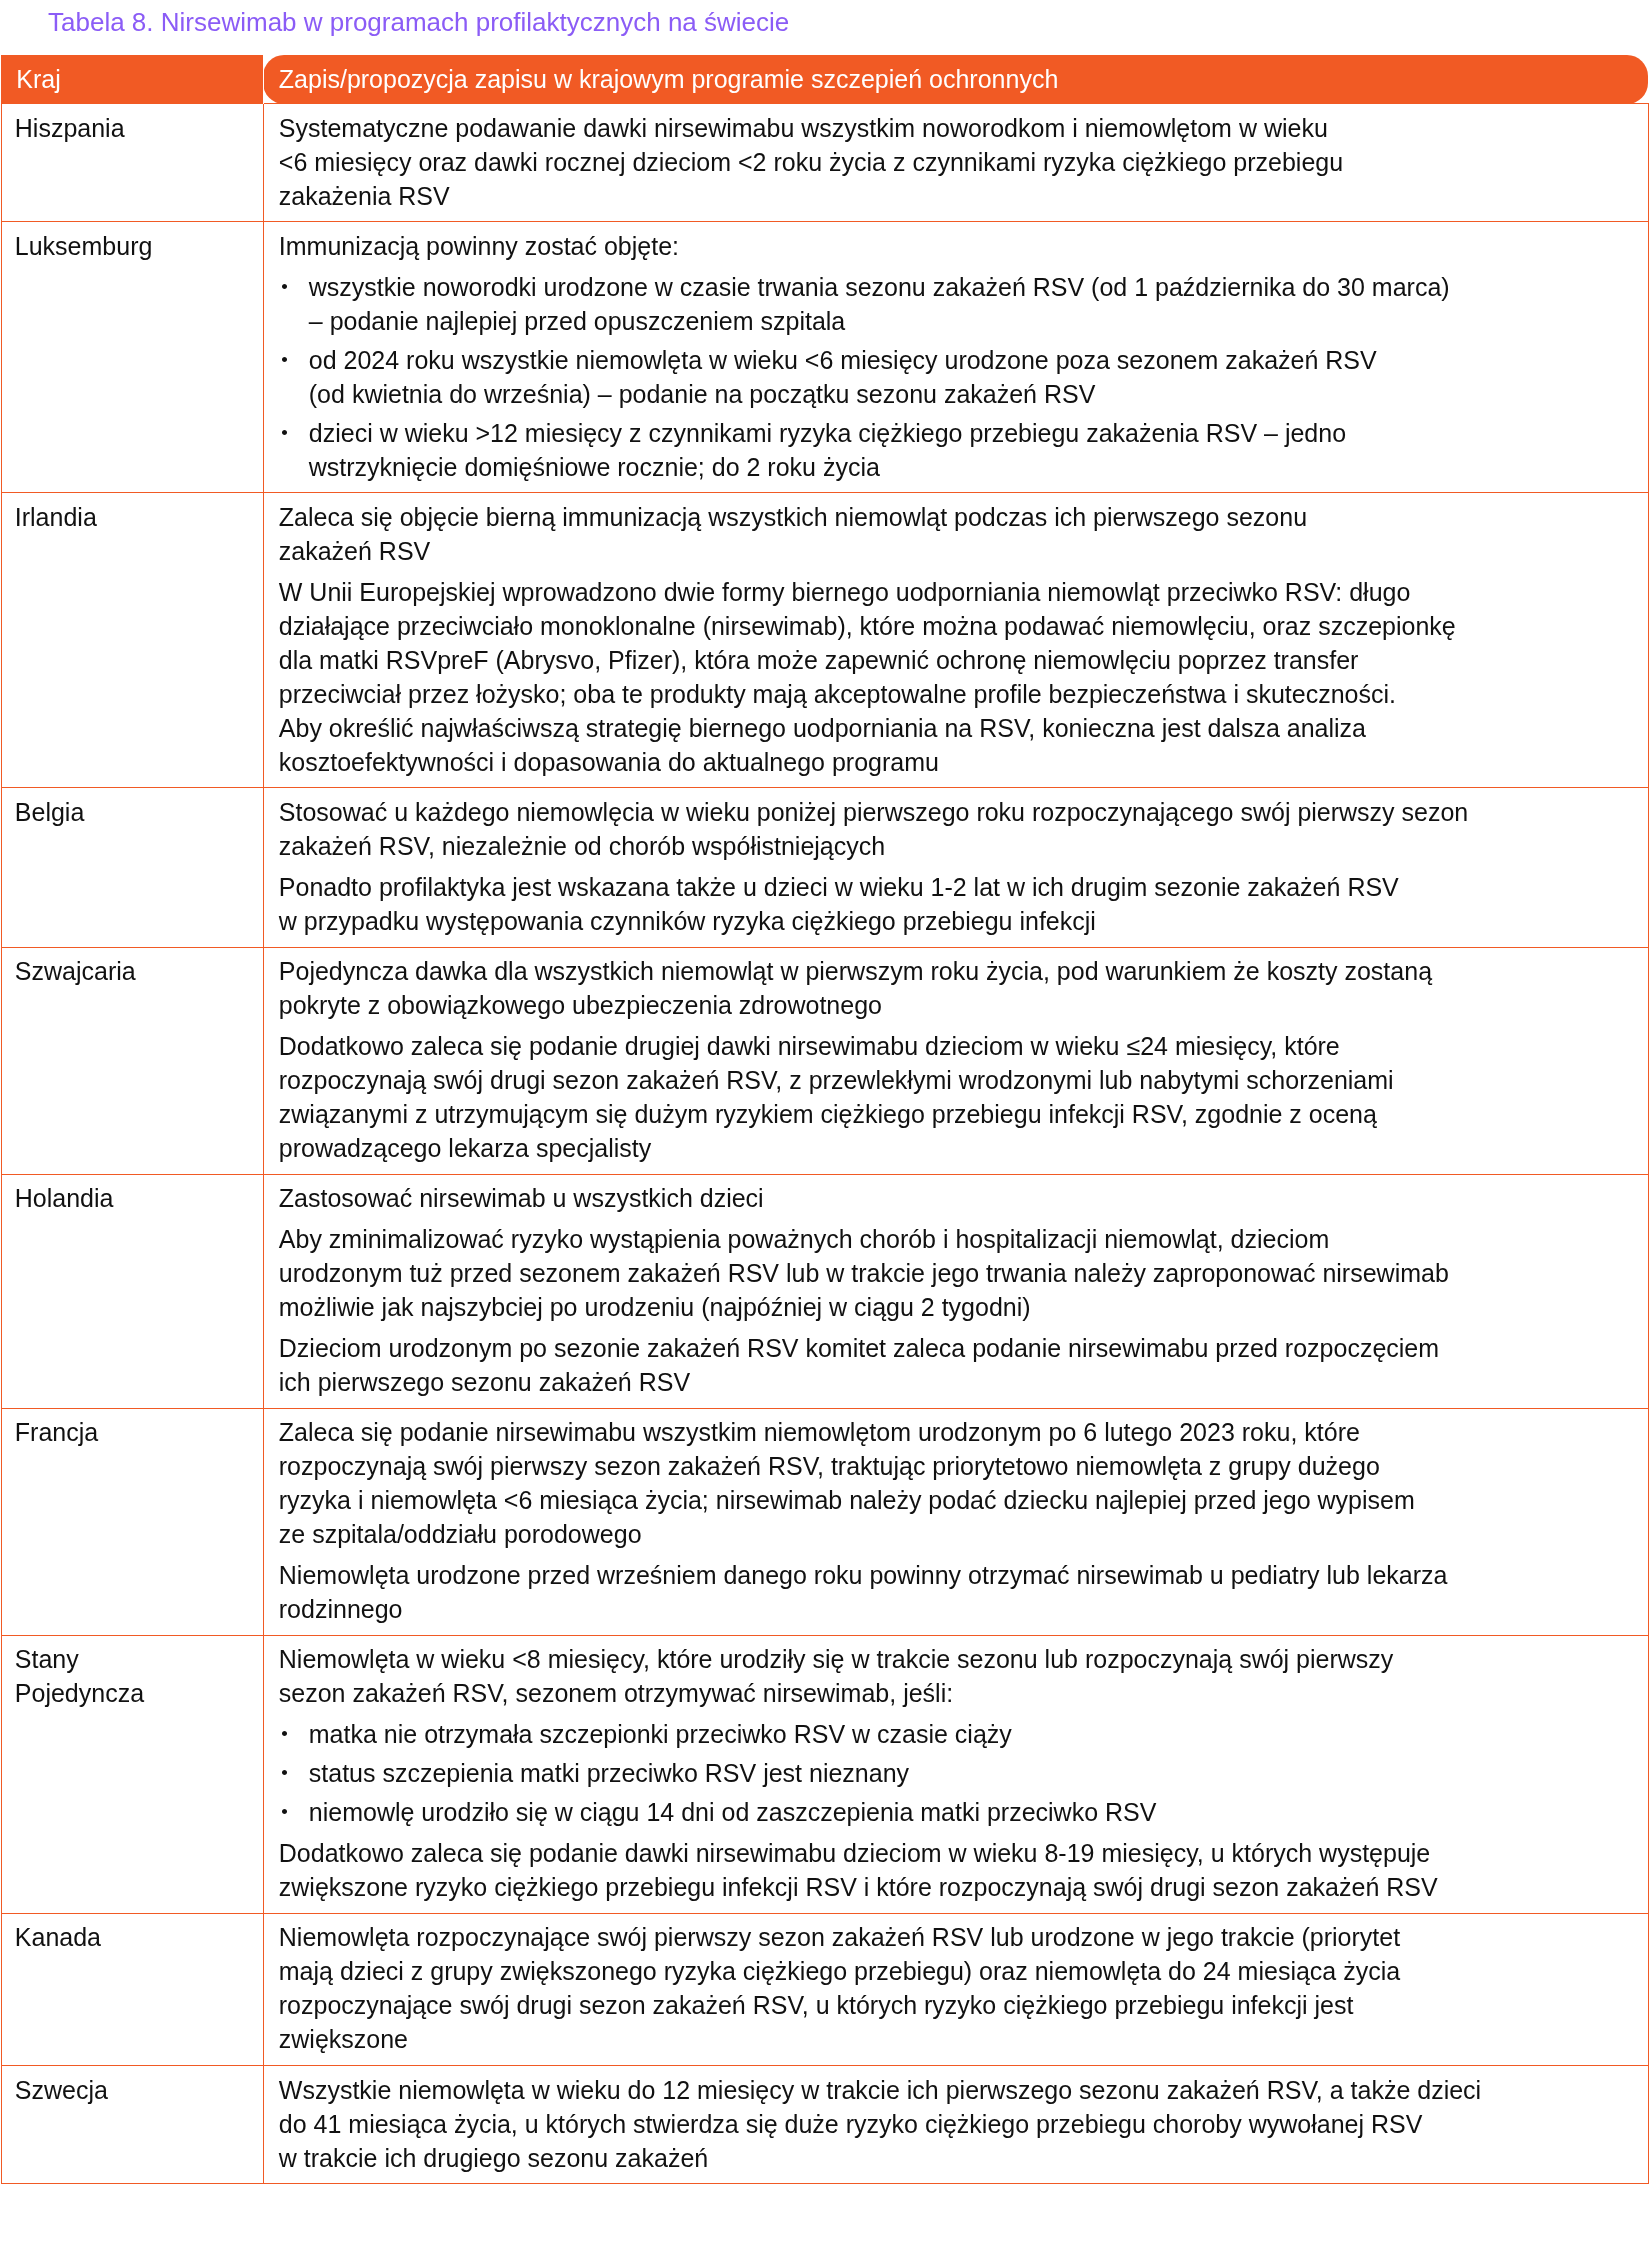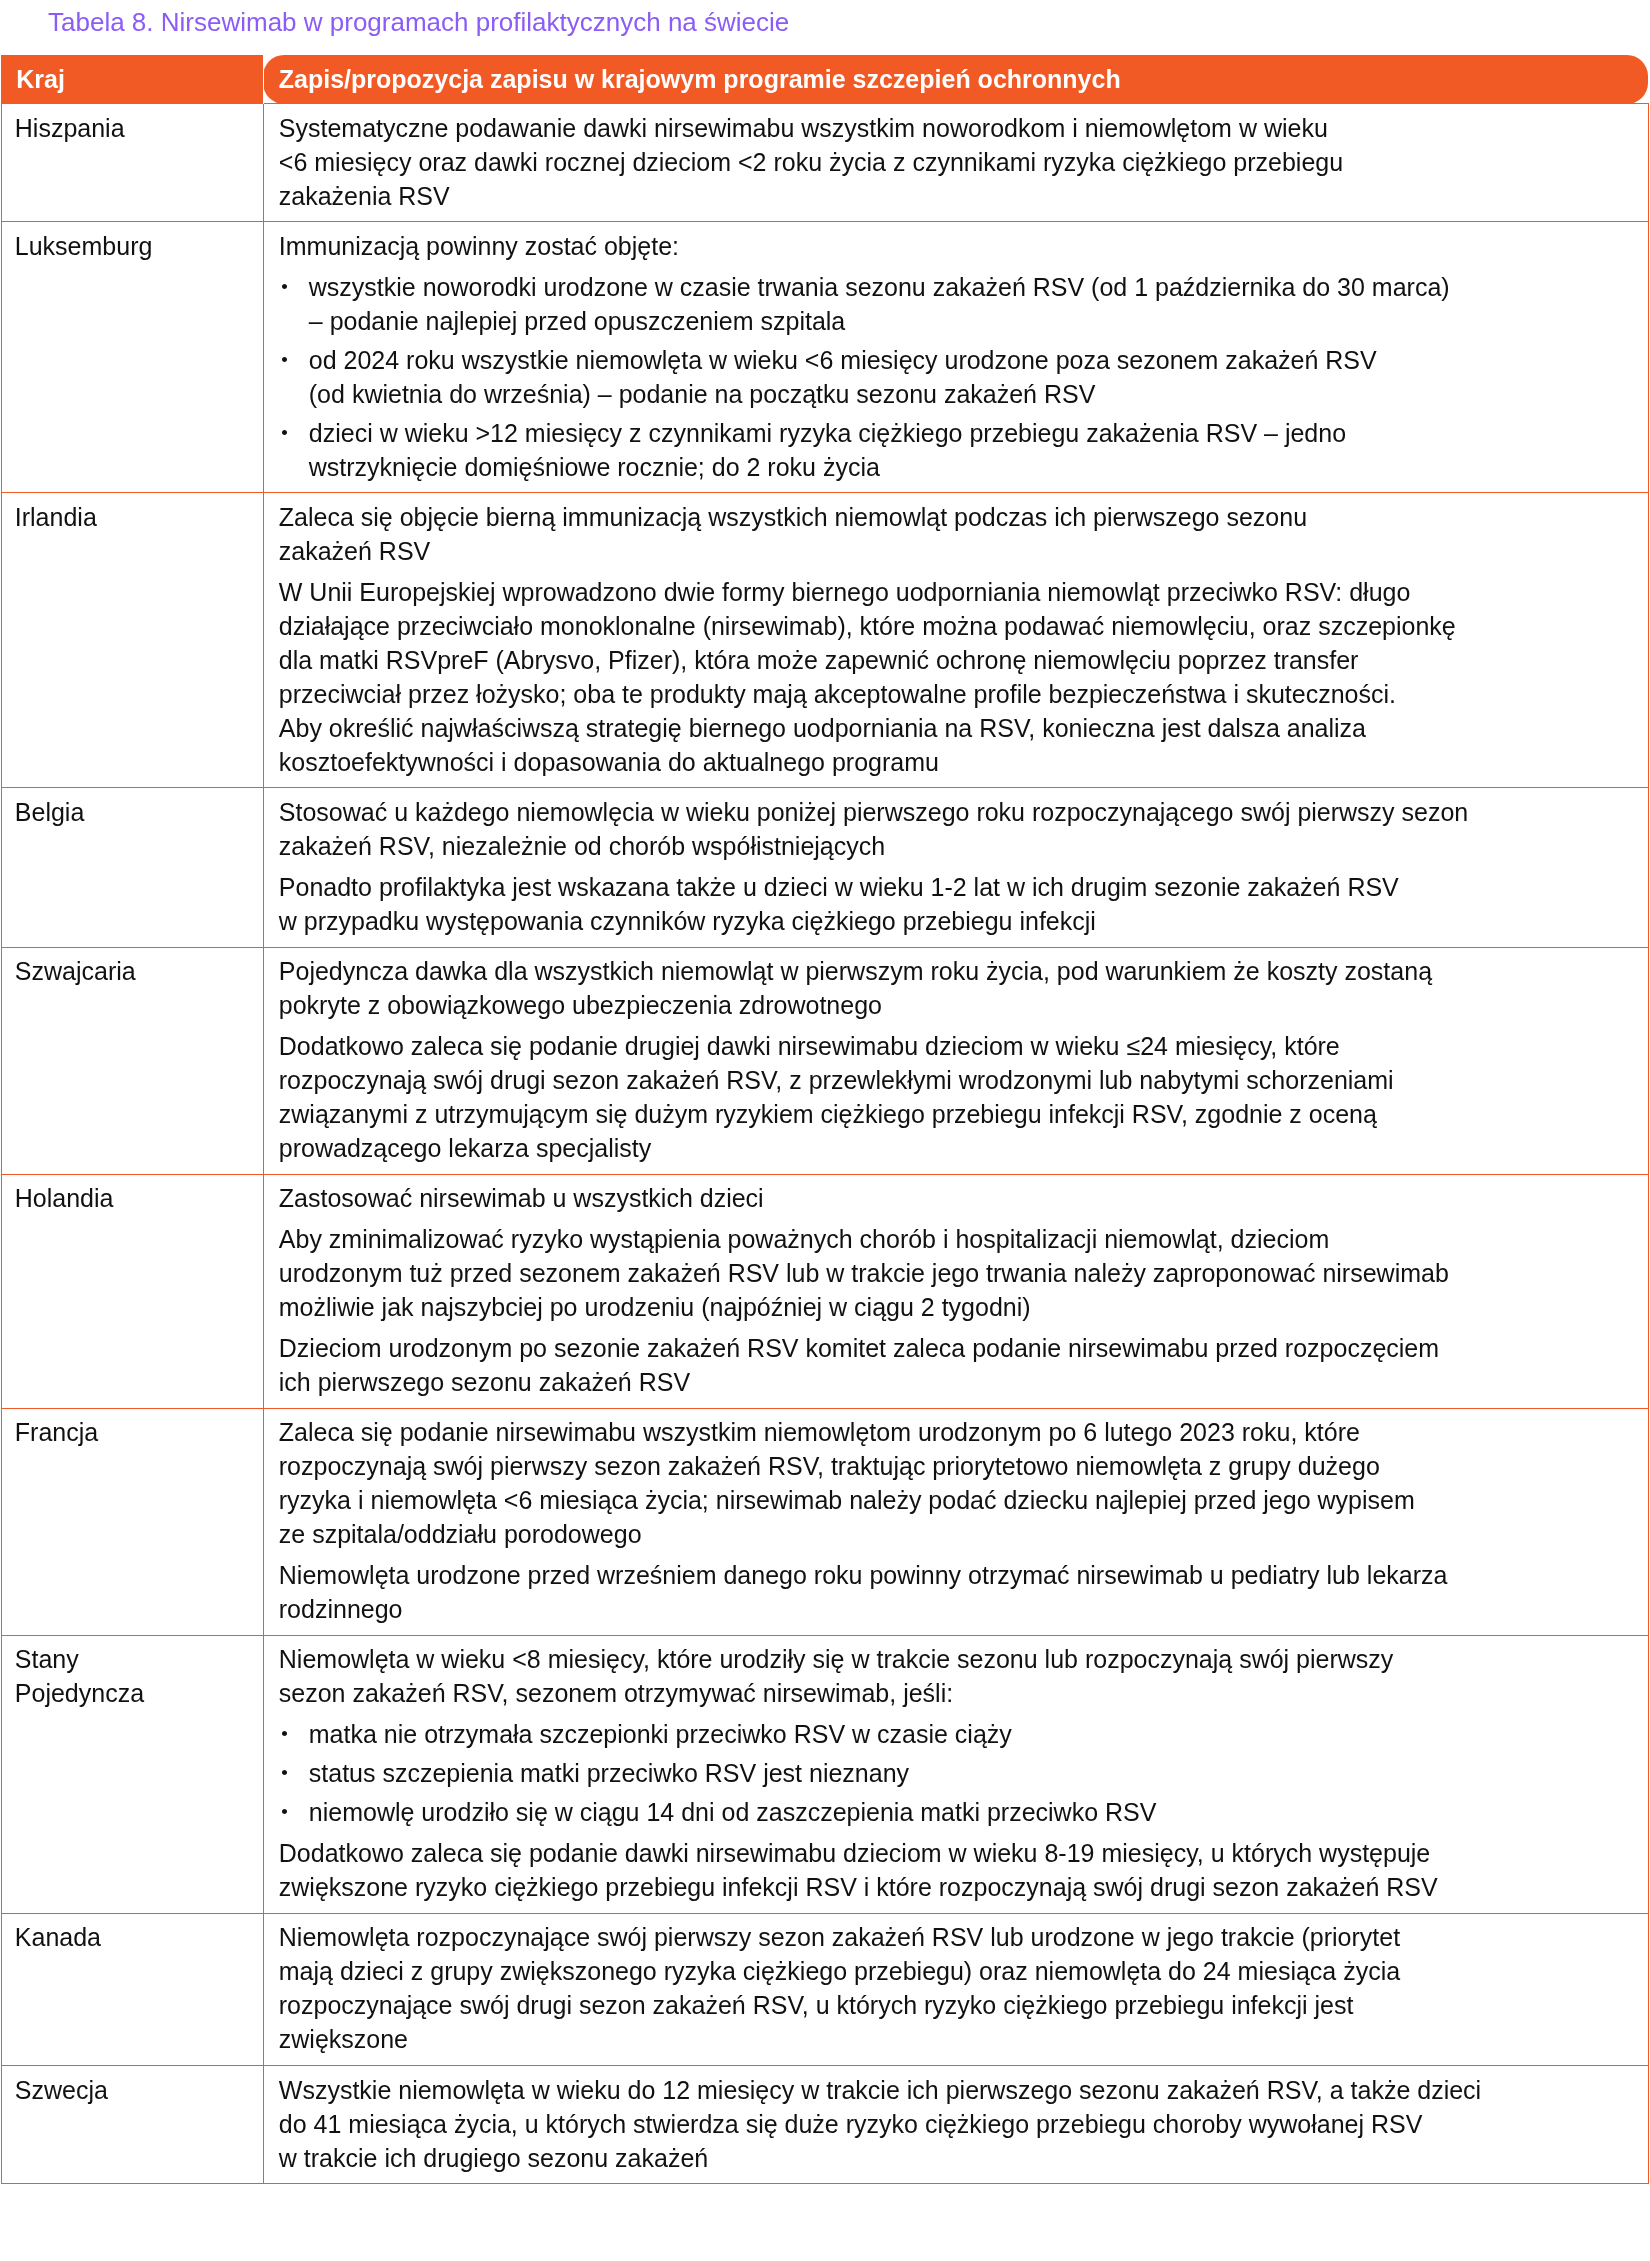--- a/index.html
+++ b/index.html
@@ -4,21 +4,21 @@
 <style>
   html, body { margin: 0; padding: 0; background: #ffffff; }
   body { width: 1650px; height: 2261px; position: relative; overflow: hidden;
          font-family: "Liberation Sans", "DejaVu Sans", sans-serif; color: #111111; }
   .title { position: absolute; left: 0; top: 5px; font-size: 26px; color: #8b5cf6;
            line-height: 34px; white-space: nowrap; margin-left: 48px; }
   table.tbl { position: absolute; left: 0.8px; top: 55px; width: 1647px;
               border-collapse: collapse; table-layout: fixed; }
   col.c1 { width: 262px; }
   col.c2 { width: 1385px; }
-  thead th { background: #f15a24; color: #ffffff; font-weight: bold; text-align: left;
+  thead th { background: #f15a24; color: #ffffff; font-weight: normal; text-align: left;
              font-size: 25px; height: 48px; padding: 0 0 0 15px; vertical-align: middle;
              border-right: 1.7px solid #ffffff; white-space: nowrap; }
   thead th:last-child { border-right: none; border-radius: 21px; }
   tbody td { border: 1.7px solid #f15a24; vertical-align: top; font-size: 25px;
              line-height: 34px; padding: 6.8px 8.5px 8.5px 15px; }
   tbody td.country { padding-left: 13px; }
   .para { margin: 0; }
   .para + .para, .para + .blist, .blist + .para { margin-top: 6.8px; }
   .line { display: block; white-space: nowrap; }
   .blist { margin: 0; padding: 0; list-style: none; }

